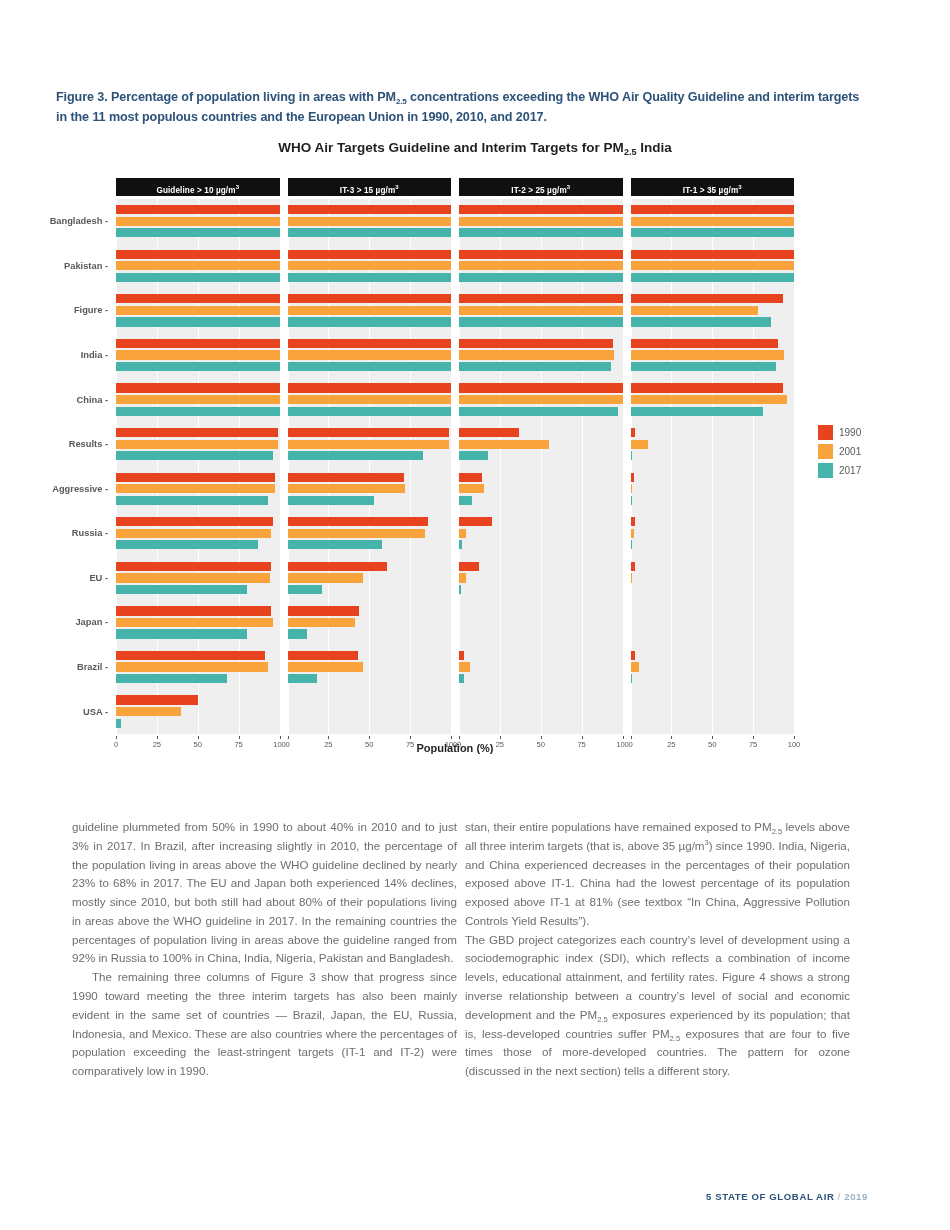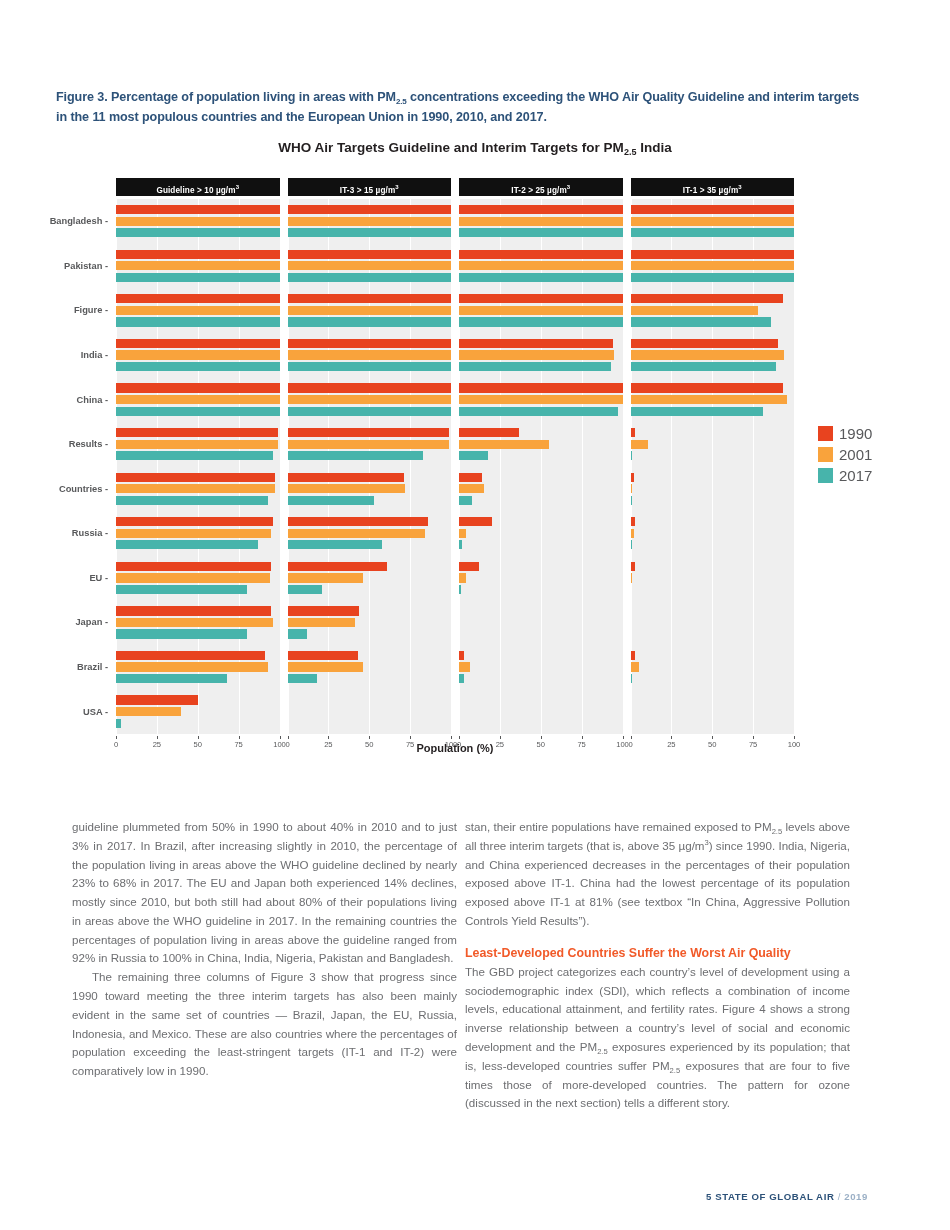--- a/index.html
+++ b/index.html
@@ -63,21 +63,21 @@
   .xaxis { flex:1; position:relative; }
   .xtick { position:absolute; top:0; width:1px; height:3px; background:#58595b; }
   .xtlab { position:absolute; top:4px; font-size:7.6px; color:#58595b; transform:translateX(-50%); white-space:nowrap; }
   .xtitle { position:absolute; left:0; top:572px; width:798px; text-align:center;
             font-size:11px; font-weight:bold; color:#231f20; }
 
   
   .legend { position:absolute; left:762px; top:255px; }
   .legend-row { display:flex; align-items:center; margin-bottom:4px; }
   .swatch { width:15px; height:15px; margin-right:6px; }
-  .legend-label { font-size:15px; color:#58595b; }
+  .legend-label { font-size:10px; color:#58595b; }
 
   
   .cols { position:absolute; left:56px; top:818px; width:812px; height:360px; }
   .col { position:absolute; top:0; width:385px; }
   .col.left { left:16px; }
   .col.right { left:409px; }
   .col p {
     margin:0 0 0 0; font-size:11.6px; line-height:1.62;
     text-align:justify; color:#6d6e71;
   }
@@ -109,21 +109,21 @@
 
 <div class="chart">
 
   <div class="ylabels" id="ylabels">
       <div class="ylab">Bangladesh -</div>
       <div class="ylab">Pakistan -</div>
       <div class="ylab">Figure -</div>
       <div class="ylab">India -</div>
       <div class="ylab">China -</div>
       <div class="ylab">Results -</div>
-      <div class="ylab">Countries -</div>
+      <div class="ylab">Aggressive -</div>
       <div class="ylab">Russia -</div>
       <div class="ylab">EU -</div>
       <div class="ylab">Japan -</div>
       <div class="ylab">Brazil -</div>
       <div class="ylab">USA -</div>
     </div>
 
   <div class="panels" id="panels">
       <div class="panel">
         <div class="panel-header"><span>Guideline &gt; 10 µg/m</span><sup>3</sup></div>
@@ -483,21 +483,20 @@
 <div class="cols">
 
   <div class="col left">
     <p>guideline plummeted from 50% in 1990 to about 40% in 2010 and to just 3% in 2017. In Brazil, after increasing slightly in 2010, the percentage of the population living in areas above the WHO guideline declined by nearly 23% to 68% in 2017. The EU and Japan both experienced 14% declines, mostly since 2010, but both still had about 80% of their populations living in areas above the WHO guideline in 2017. In the remaining countries the percentages of population living in areas above the guideline ranged from 92% in Russia to 100% in China, India, Nigeria, Pakistan and Bangladesh.</p>
     <p class="indent">The remaining three columns of Figure 3 show that progress since 1990 toward meeting the three interim targets has also been mainly evident in the same set of countries — Brazil, Japan, the EU, Russia, Indonesia, and Mexico. These are also countries where the percentages of population exceeding the least-stringent targets (IT-1 and IT-2) were comparatively low in 1990.</p>
   </div>
 
   <div class="col right">
     <p><span>stan, their entire populations have remained exposed to PM</span><sub>2.5</sub><span> levels above all three interim targets (that is, above 35 µg/m</span><sup>3</sup><span>) since 1990. India, Nigeria, and China experienced decreases in the percentages of their population exposed above IT-1. China had the lowest percentage of its population exposed above IT-1 at 81% (see textbox “In China, Aggressive Pollution Controls Yield Results”).</span></p>
 
-    <h2 class="subhead">Least-Developed Countries Suffer the Worst Air Quality</h2>
 
     <p><span>The GBD project categorizes each country’s level of development using a sociodemographic index (SDI), which reflects a combination of income levels, educational attainment, and fertility rates. Figure 4 shows a strong inverse relationship between a country’s level of social and economic development and the PM</span><sub>2.5</sub><span> exposures experienced by its population; that is, less-developed countries suffer PM</span><sub>2.5</sub><span> exposures that are four to five times those of more-developed countries. The pattern for ozone (discussed in the next section) tells a different story.</span></p>
   </div>
 
 </div>
 
 <div class="footer">
   <span class="pg">5</span>
   <span>STATE OF GLOBAL AIR</span>
   <span class="slash">/</span>

